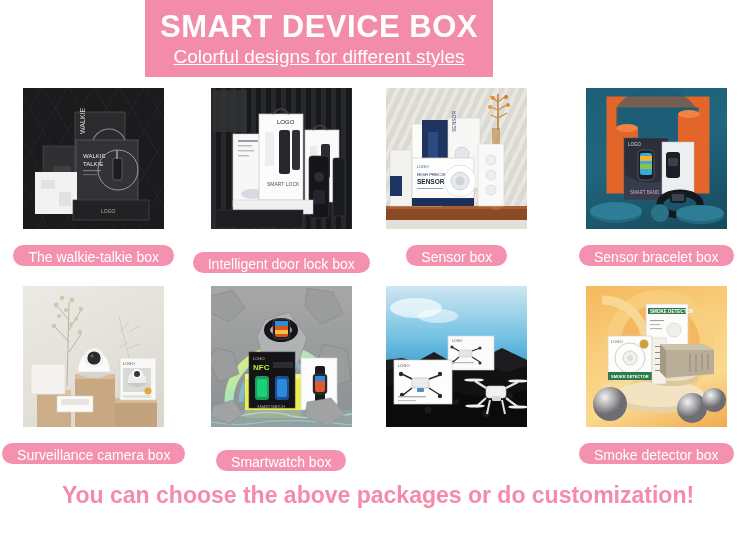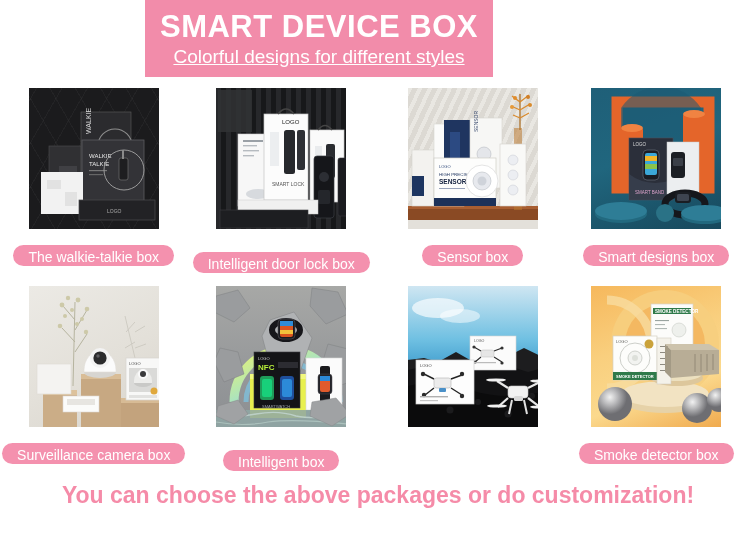--- a/index.html
+++ b/index.html
@@ -61,25 +61,25 @@
     position: absolute;
     top: 0;
     width: 187.5px;
     height: 185px;
     display: flex;
     flex-direction: column;
     align-items: center;
   }
   .cell-0 { left: 0px; }
   .cell-1 { left: 187.5px; justify-content: space-between; }
-  .cell-2 { left: 379px; }
+  .cell-2 { left: 363px; }
   .cell-3 { left: 562.5px; }
 
   .thumb {
-    width: 130px;
+    width: 141px;
     height: 141px;
     position: relative;
     overflow: hidden;
     flex: 0 0 auto;
   }
 
   .label-pill {
     margin-top: 16px;
     background: #f491ae;
     color: #ffffff;
@@ -292,21 +292,21 @@
         <ellipse cx="94" cy="116" rx="20" ry="11" fill="none" stroke="#15171c" stroke-width="7"></ellipse>
         <rect x="84" y="104" width="16" height="11" rx="3" fill="#1a1d23"></rect>
         <rect x="86" y="106" width="12" height="7" rx="1.5" fill="#3d4450"></rect>
         <ellipse cx="30" cy="126" rx="26" ry="9" fill="#22697f"></ellipse>
         <ellipse cx="30" cy="123" rx="26" ry="9" fill="#2e7d96"></ellipse>
         <ellipse cx="114" cy="128" rx="24" ry="8" fill="#22697f"></ellipse>
         <ellipse cx="114" cy="125" rx="24" ry="8" fill="#2e7d96"></ellipse>
         <circle cx="74" cy="125" r="9" fill="#2a7286"></circle>
       </svg>
     </div>
-    <div class="label-pill">Smart designs box</div>
+    <div class="label-pill">Sensor bracelet box</div>
   </div>
 </div>
 
 <div class="grid-row" id="row-2">
 
   <div class="cell cell-0">
     <div class="thumb art-camera">
       <div class="bg"></div>
       <svg class="el" style="left:0;top:0" width="141" height="141" viewBox="0 0 141 141">
         <path d="M96 30 l10 42 M106 36 l-9 10 M106 46 l10 -6 M106 56 l-10 6 M106 62 l11 -4" stroke="#c9c6bd" stroke-width="1" opacity="0.8"></path>
@@ -399,21 +399,21 @@
         </g>
         <path d="M0 124 h141 v17 h-141 z" fill="#8fa7a4" opacity="0.85"></path>
         <path d="M0 128 q20 4 40 0 q22 -4 40 2 q20 4 61 -2" fill="none" stroke="#c3d6d2" stroke-width="1.4" opacity="0.8"></path>
         <path d="M0 136 q26 5 52 0 q28 -4 89 3" fill="none" stroke="#b6cdc8" stroke-width="1.2" opacity="0.7"></path>
         <g fill="#a0a2a4" stroke="#87898b" stroke-width="0.5">
           <path d="M2 120 l20 -6 l10 14 l-14 10 l-18 -8 z"></path>
           <path d="M96 116 l24 -4 l14 16 l-18 12 l-22 -10 z"></path>
         </g>
       </svg>
     </div>
-    <div class="label-pill">Intelligent box</div>
+    <div class="label-pill">Smartwatch box</div>
   </div>
 
   <div class="cell cell-2">
     <div class="thumb art-drone">
       <div class="bg"></div>
       <svg class="el" style="left:0;top:0" width="141" height="141" viewBox="0 0 141 141">
         <ellipse cx="30" cy="22" rx="26" ry="10" fill="#ffffff" opacity="0.65"></ellipse>
         <ellipse cx="52" cy="30" rx="20" ry="7" fill="#ffffff" opacity="0.5"></ellipse>
         <path d="M0 74 L16 72 L30 76 L48 66 L62 74 L78 60 L96 72 L116 62 L141 74 L141 141 L0 141 Z" fill="#1d1d1f"></path>
         <path d="M0 84 L26 78 L54 88 L88 76 L120 86 L141 80 L141 141 L0 141 Z" fill="#121214"></path>

